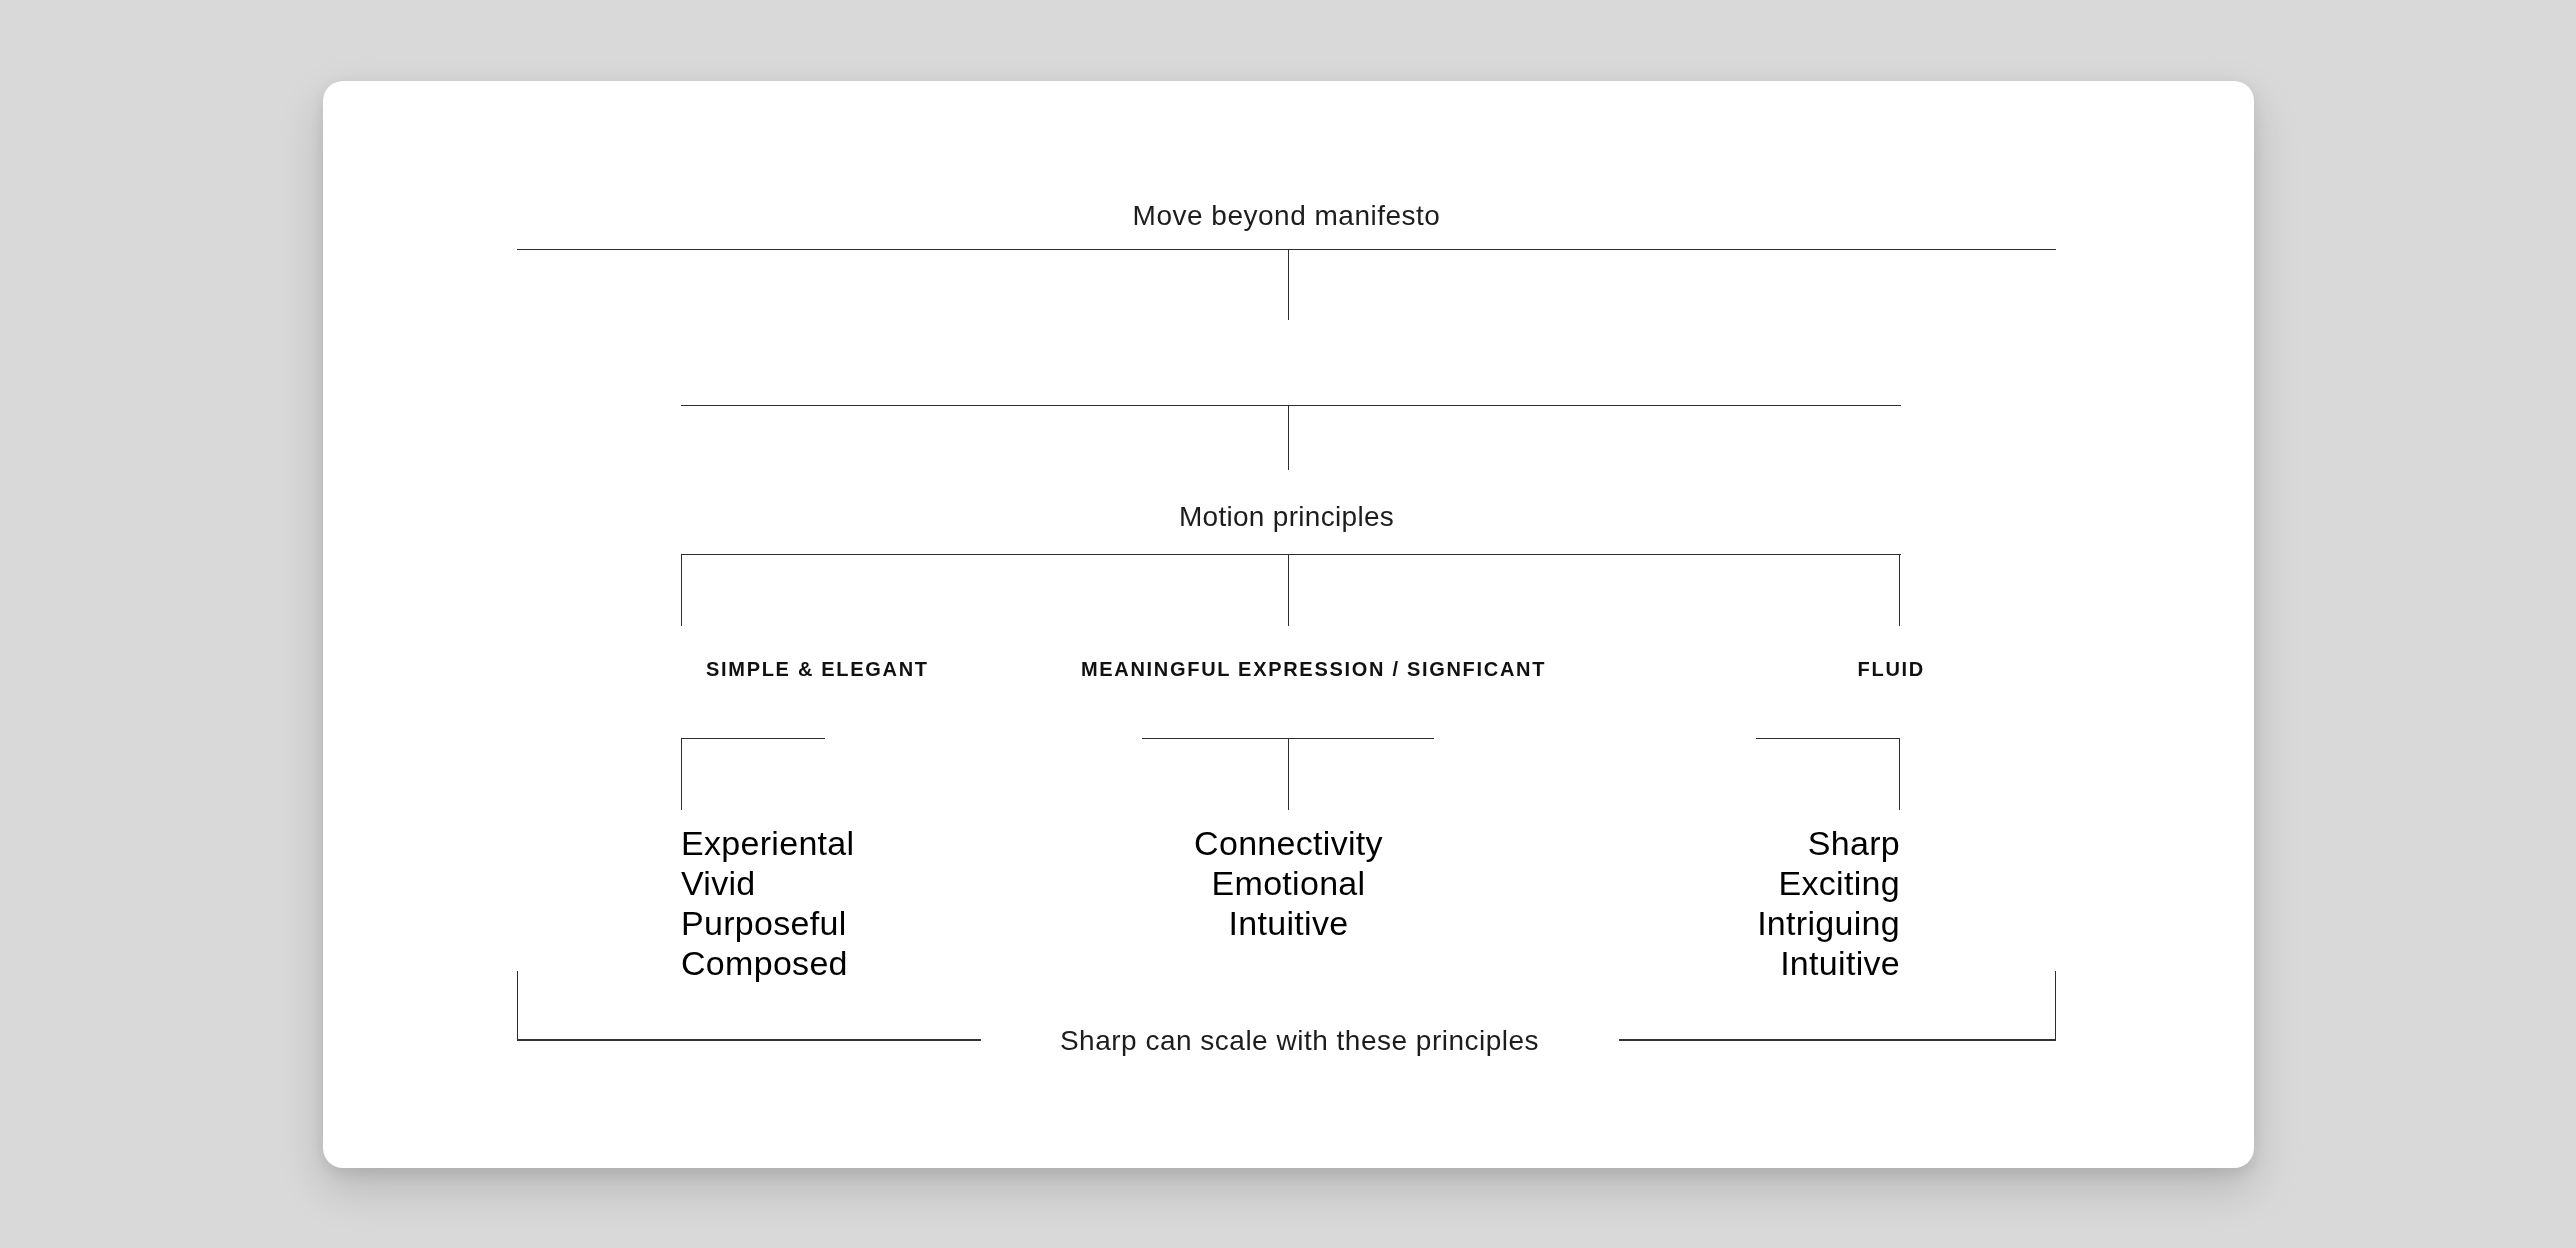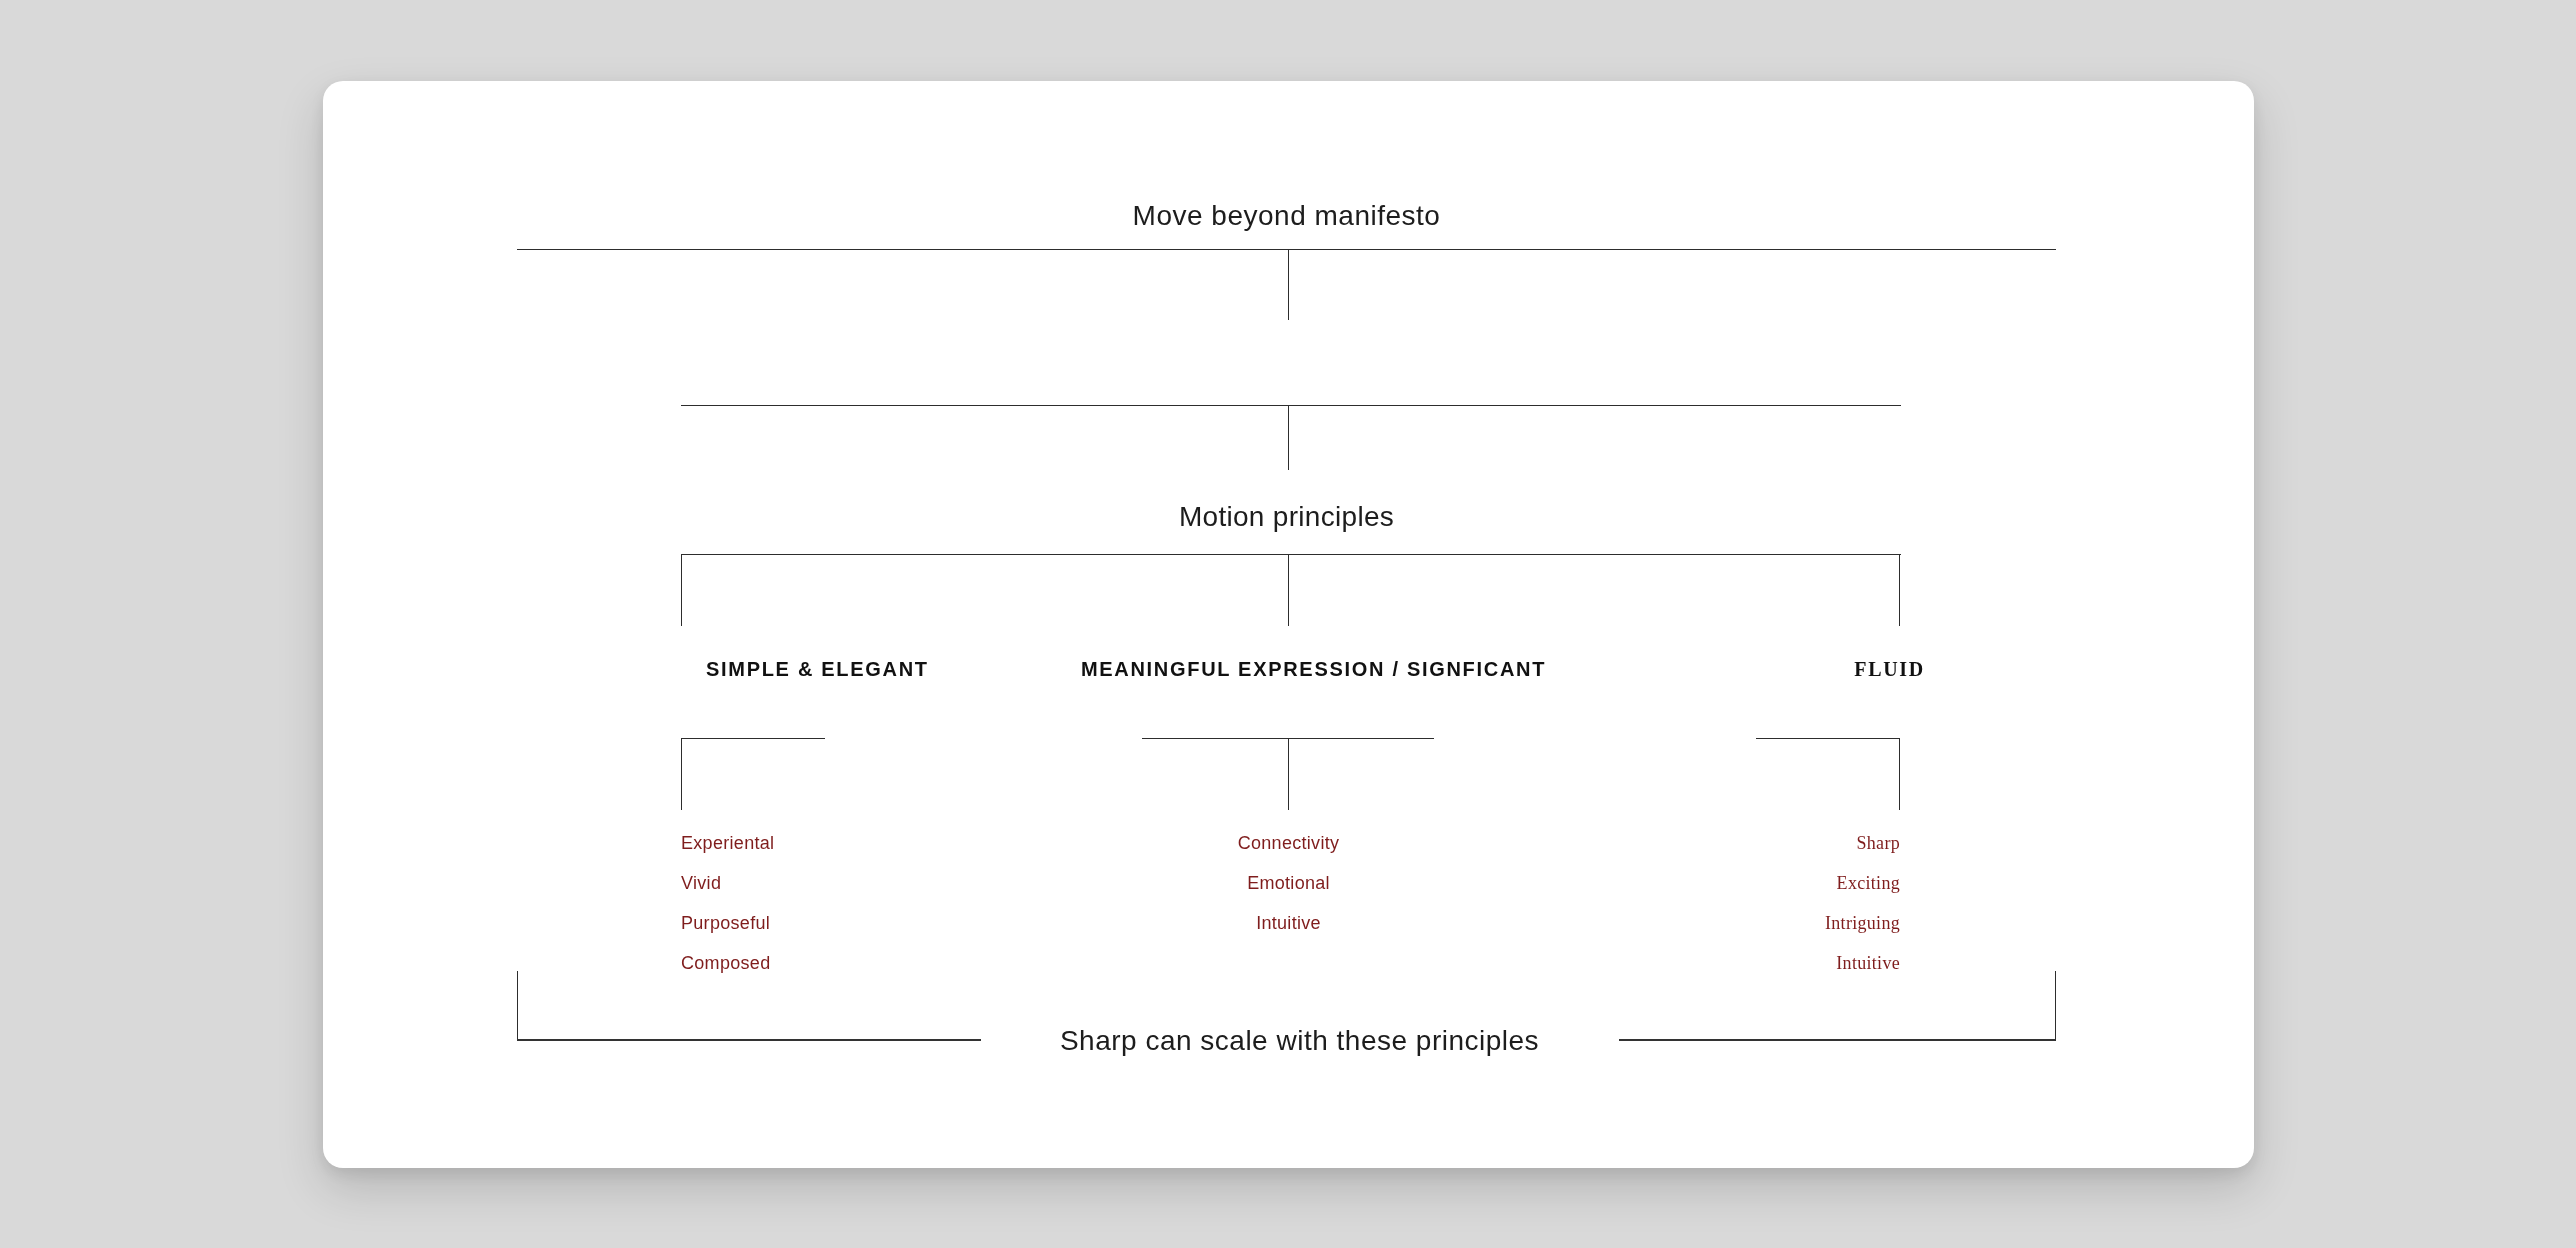--- a/index.html
+++ b/index.html
@@ -50,29 +50,29 @@
   }
   .col-label{
     font-size:20px;
     line-height:24px;
     letter-spacing:1.7px;
     font-weight:700;
     color:#111111;
     margin-left:25px;
   }
   .list{
-    font-size:18px;
+    font-size:34px;
     line-height:40px;
     letter-spacing:0.3px;
     font-weight:400;
-    color:#7f1d1d;
+    color:#000000;
   }
   .list div{height:40px;}
   .ta-c{text-align:center;}
-  .ta-r{text-align:right;font-family:Liberation Serif, serif;}
+  .ta-r{text-align:right;}
 </style>
 </head>
 <body>
 
 <div class="stage">
 
   <div class="card"></div>
 
   <div class="txt title ta-c" style="left:517px; top:198px; width:1539px;">Move beyond manifesto</div>
   <div class="line h" style="left:517px; top:249px; width:1539px;"></div>

